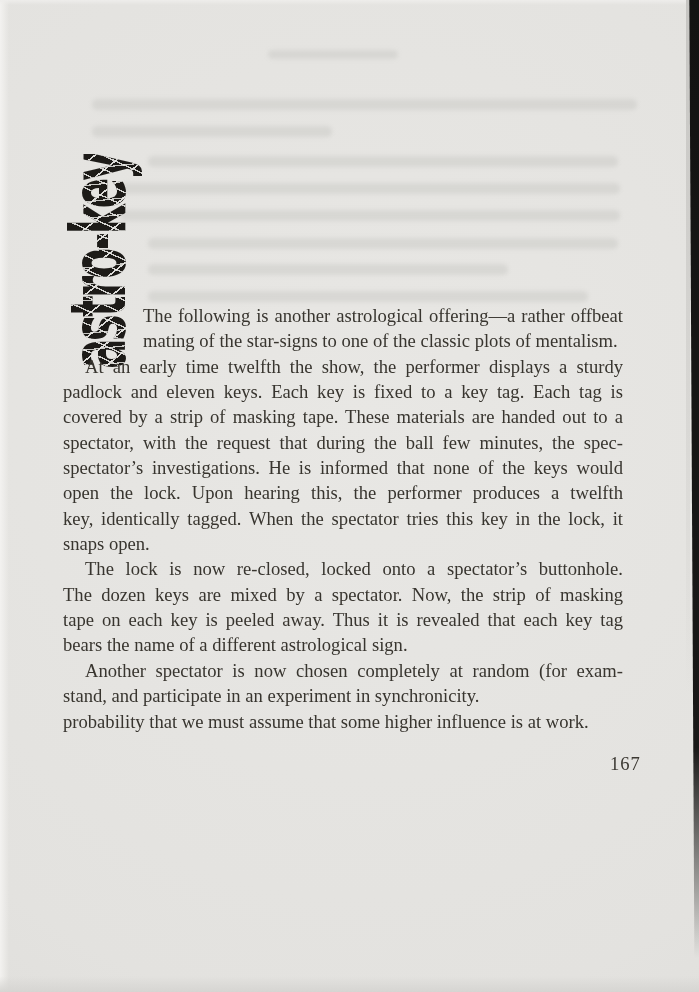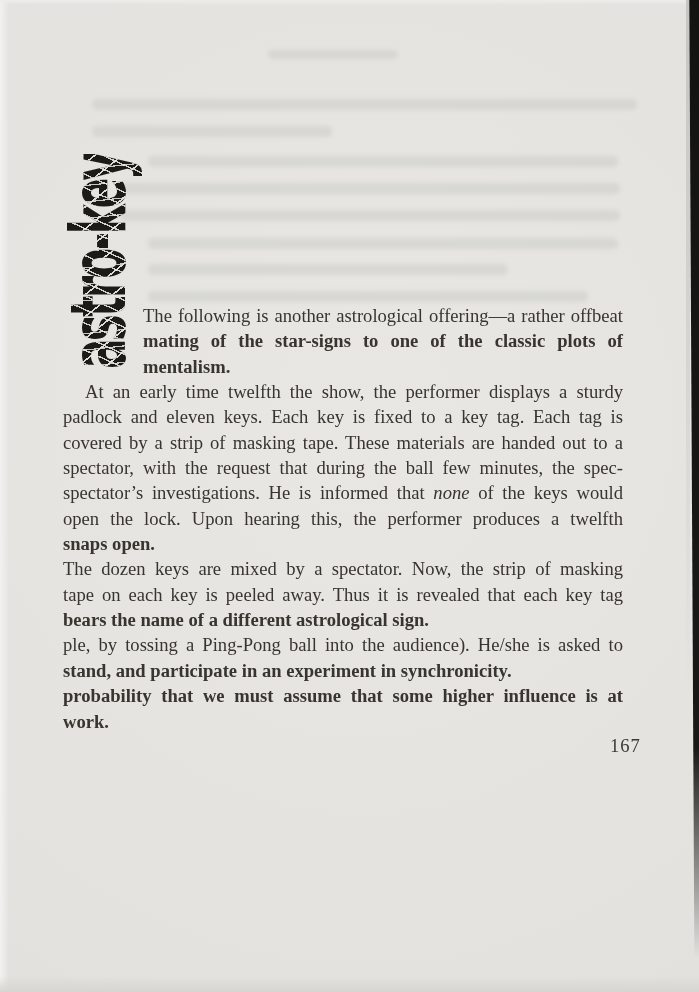--- a/index.html
+++ b/index.html
@@ -77,27 +77,27 @@
 
   
   .text-block {
     position: absolute; left: 63px; top: 303px; width: 560px;
     font-size: 18.6px; line-height: 25.35px;
     color: #38352f;
     text-rendering: optimizeLegibility;
   }
   .para { margin: 0; }
   .line { text-align: justify; text-align-last: justify; }
-  .line.last { text-align-last: left; font-weight: bold; }
+  .line.last { text-align-last: left; }
   .line.indent { text-indent: 22px; }
   .para.beside-title .line { margin-left: 80px; }
-  .it { font-style: italic; }
+  .it { }
 
   .page-num {
-    position: absolute; left: 610px; top: 733px;
+    position: absolute; left: 610px; top: 751px;
     font-size: 18.6px; line-height: 25px; color: #3c3933; letter-spacing: 1px;
   }
 </style>
 </head>
 <body>
 
 <div class="scan">
 
   <div class="ghost" style="left:268px; top:50px;  width:130px; height:9px;"></div>
   <div class="ghost" style="left:92px;  top:99px;  width:545px;"></div>
@@ -120,29 +120,31 @@
       </div>
       <div class="para">
         <div class="line indent"><span>At an early time twelfth the show, the performer displays a sturdy</span></div>
         <div class="line"><span>padlock and eleven keys. Each key is fixed to a key tag. Each tag is</span></div>
         <div class="line"><span>covered by a strip of masking tape. These materials are handed out to a</span></div>
         <div class="line"><span>spectator, with the request that during the ball few minutes, the spec-</span></div>
       </div>
       <div class="para">
         <div class="line"><span>spectator’s investigations. He is informed that </span><span class="it">none</span><span> of the keys would</span></div>
         <div class="line"><span>open the lock. Upon hearing this, the performer produces a twelfth</span></div>
+        <div class="line"><span>key, identically tagged. When the spectator tries this key in the lock, it</span></div>
         <div class="line last"><span>snaps open.</span></div>
       </div>
       <div class="para">
+        <div class="line indent"><span>The lock is now re-closed, locked onto a spectator’s buttonhole.</span></div>
         <div class="line"><span>The dozen keys are mixed by a spectator. Now, the strip of masking</span></div>
         <div class="line"><span>tape on each key is peeled away. Thus it is revealed that each key tag</span></div>
         <div class="line last"><span>bears the name of a different astrological sign.</span></div>
       </div>
       <div class="para">
-        <div class="line"><span>ple, by tossing a Ping-Pong ball into the audience). He/she is asked to</span></div>
+        <div class="line indent"><span>Another spectator is now chosen completely at random (for exam-</span></div>
         <div class="line last"><span>stand, and participate in an experiment in synchronicity.</span></div>
       </div>
       <div class="para">
         <div class="line last"><span>probability that we must assume that some higher influence is at work.</span></div>
       </div>
     </div>
 
   <div class="page-num">167</div>
 
   <div class="edge-left"></div>

